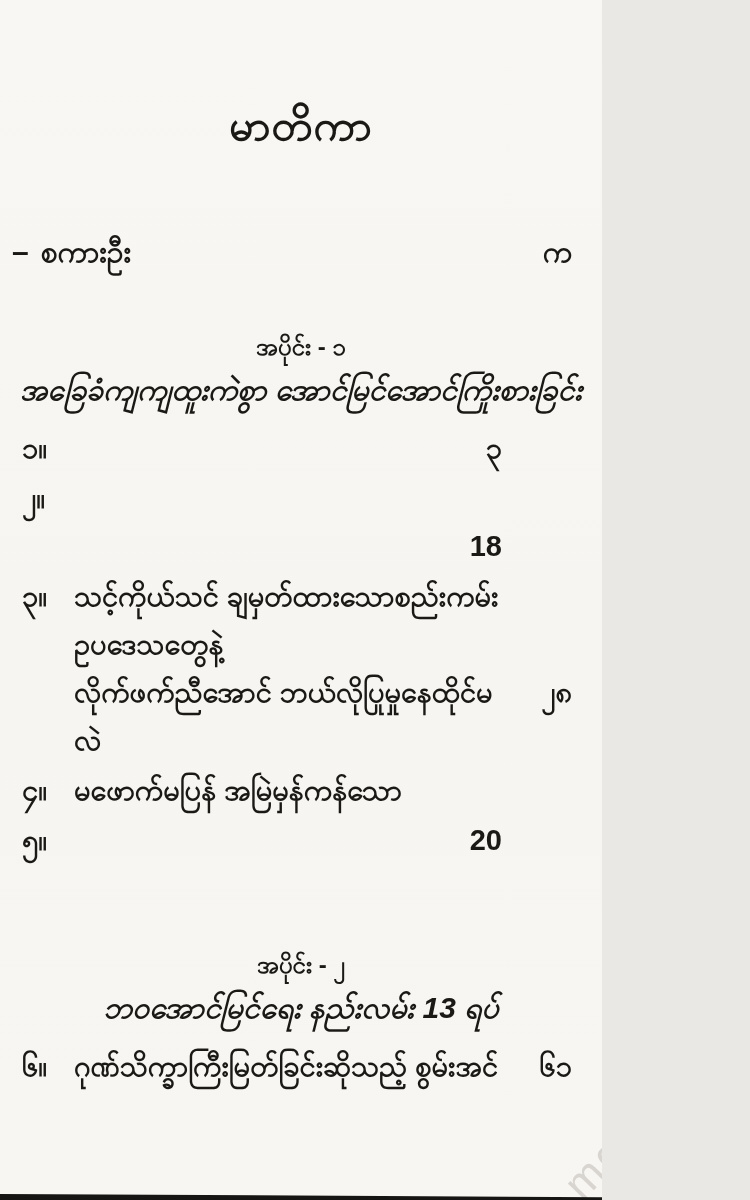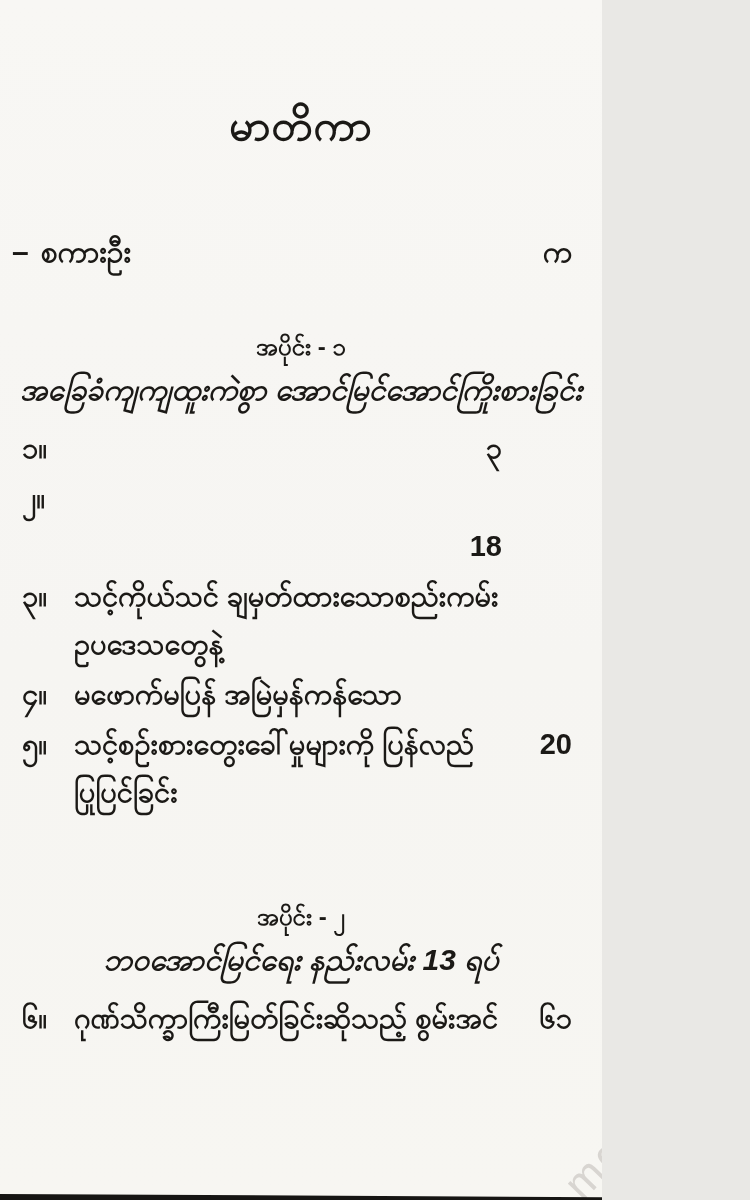--- a/index.html
+++ b/index.html
@@ -119,32 +119,36 @@
               <span class="num"></span>
               <span class="pg">18</span>
             </div>
           </div>
           <div class="entry">
             <div class="entry-line">
               <span class="num">၃။</span>
               <span class="txt">သင့်ကိုယ်သင် ချမှတ်ထားသောစည်းကမ်းဥပဒေသတွေနဲ့</span>
               <span class="pg"></span>
             </div>
+            <div class="entry-line">
+              <span class="num"></span>
+              <span class="txt">လိုက်ဖက်ညီအောင် ဘယ်လိုပြုမှုနေထိုင်မလဲ</span>
+              <span class="pg">၂၈</span>
+            </div>
           </div>
           <div class="entry">
             <div class="entry-line">
               <span class="num">၄။</span>
               <span class="txt">မဖောက်မပြန် အမြဲမှန်ကန်သော</span>
               <span class="pg"></span>
             </div>
           </div>
           <div class="entry">
             <div class="entry-line">
               <span class="num">၅။</span>
-              <span class="txt">သင့်စဉ်းစားတွေးခေါ်မှုများကို ပြန်လည်ပြုပြင်ခြင်း</span>
               <span class="pg">20</span>
             </div>
           </div>
         </div>
       </div>
       <div class="section section-2">
         <div class="part">အပိုင်း - ၂</div>
         <div class="heading">ဘဝအောင်မြင်ရေး နည်းလမ်း 13 ရပ်</div>
         <div class="entries">
           <div class="entry">

